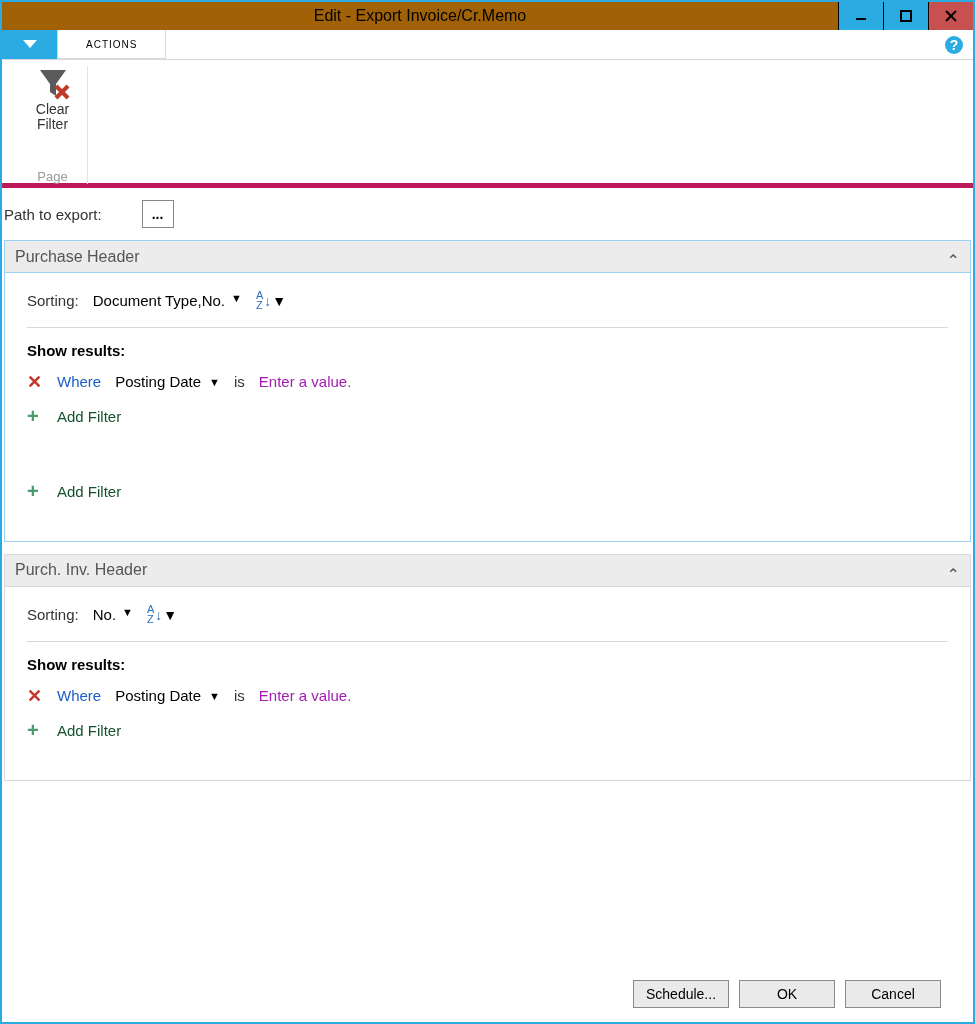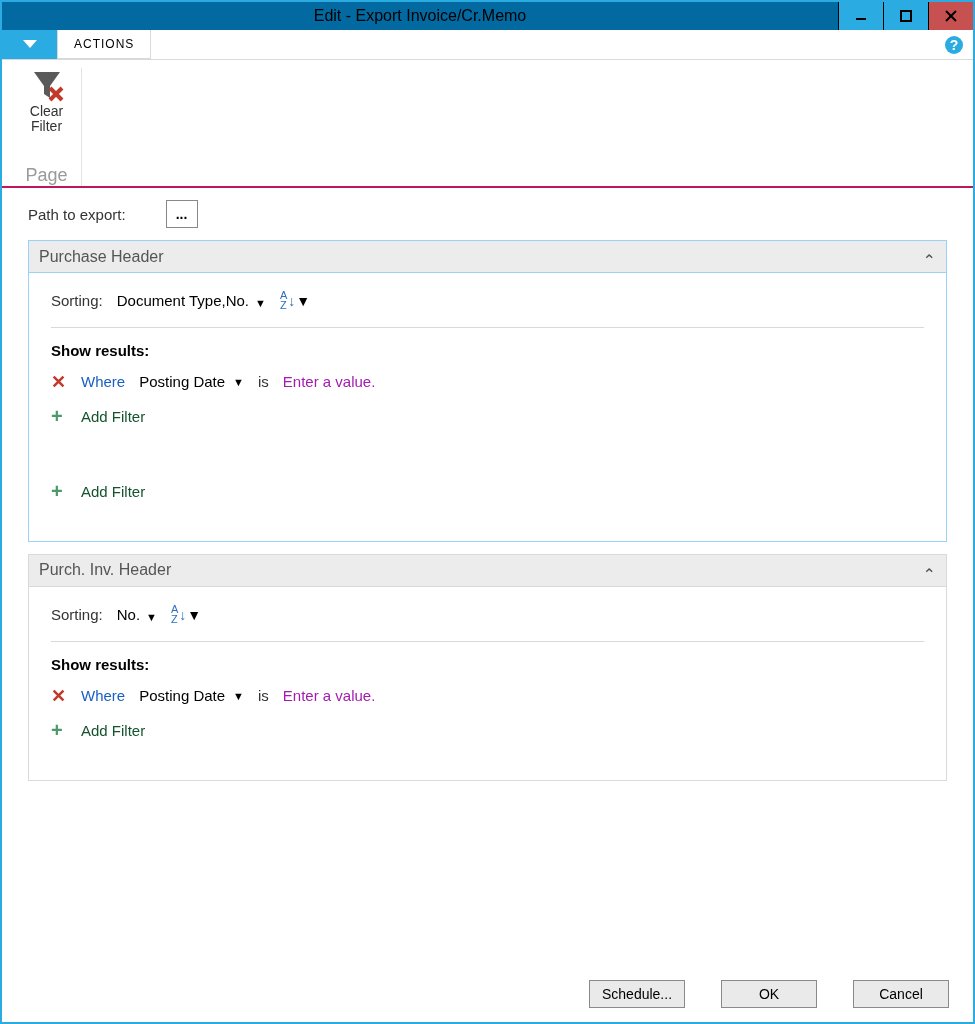--- a/index.html
+++ b/index.html
@@ -1,79 +1,79 @@
 <!DOCTYPE html>
 <html><head>
 <meta charset="utf-8">
 <style>
   * { box-sizing: border-box; font-family: "Segoe UI", Tahoma, sans-serif; }
   html, body { margin:0; padding:0; }
   body { background:#fff; width:975px; height:1024px; overflow:hidden; border:2px solid #2aace3; }
 
   
-  .titlebar { height:28px; background:#0369a1; display:flex; align-items:center; }
+  .titlebar { height:28px; background:#a16207; display:flex; align-items:center; }
   .titlebar .title { flex:1; text-align:center; font-size:16px; color:#000; }
   .win-btns { display:flex; height:100%; }
   .win-btn { width:45px; height:100%; display:flex; align-items:center; justify-content:center; border-left:1px solid #000; }
   .win-btn.min { background:#2aace3; }
   .win-btn.max { background:#2aace3; }
   .win-btn.close { background:#c75050; }
   .win-btn svg { display:block; }
 
   
   .menu-row { height:30px; background:#fff; display:flex; align-items:stretch; border-bottom:1px solid #d9d9d9; }
   .menu-dropdown { width:55px; background:#2aace3; display:flex; align-items:center; justify-content:center; }
-  .tab-actions { padding:0 16px; display:flex; align-items:center; border:1px solid #d9d9d9; border-top:none; font-size:12px; letter-spacing:1px; }
+  .tab-actions { padding:0 28px; display:flex; align-items:center; border:1px solid #d9d9d9; border-top:none; font-size:10px; letter-spacing:1px; }
   .help-spot { margin-left:auto; width:30px; display:flex; align-items:center; justify-content:center; padding-right:8px; }
 
-  .ribbon { height:128px; background:#fff; border-bottom:2px solid #be185d; display:flex; align-items:flex-end; padding:6px 10px 0 10px; }
+  .ribbon { height:128px; background:#fff; border-bottom:5px solid #be185d; display:flex; align-items:flex-start; padding:6px 10px 0 16px; }
   .ribbon-group { display:flex; flex-direction:column; align-items:center; width:70px; border-right:1px solid #e3e3e3; height:118px; }
   .ribbon-btn { display:flex; flex-direction:column; align-items:center; gap:2px; }
   .ribbon-btn .label { font-size:14px; color:#333; text-align:center; line-height:1.1; }
-  .ribbon-group .group-name { margin-top:auto; font-size:18px; color:#9a9a9a; }
-
-  
-  .content { position:absolute; top:190px; left:2px; right:2px; bottom:60px; background:#fff; padding:10px 26px; overflow:auto; }
+  .ribbon-group .group-name { margin-top:auto; font-size:13px; color:#9a9a9a; }
+
+  
+  .content { position:absolute; top:190px; left:2px; right:2px; bottom:60px; background:#fff; padding:10px 2px; overflow:auto; }
 
   .row-path { display:flex; align-items:center; gap:14px; margin-bottom:12px; }
   .row-path label { font-size:15px; color:#333; }
   .path-input { width:575px; height:28px; border:1px solid #666; font-size:16px; padding:2px 4px; }
   .path-input .sel { background:#3399ff; color:#fff; }
   .browse-btn { width:32px; height:28px; border:1px solid #888; display:flex; align-items:center; justify-content:center; font-size:14px; font-weight:bold; margin-left:26px; }
 
   .section-header { background:#ececec; border:1px solid #d9d9d9; display:flex; align-items:center; padding:6px 10px; font-size:16px; color:#555;margin-top:12px; }
   .section-header .caret { margin-left:auto; font-size:14px; }
 
   .section-body { border:1px solid #9bd1f2; border-top:none; padding:18px 22px 26px 22px; margin-bottom:0; }
   .section-body.noblue { border-color:#d9d9d9; }
 
   .sort-row { display:flex; align-items:center; gap:14px; font-size:15px; }
   .sort-row .lbl { color:#333; }
-  .sort-val { display:flex; align-items:flex-end; gap:6px; }
+  .sort-val { display:flex; align-items:flex-start; gap:6px; }
   .sort-val .tri { font-size:11px; }
   .az-sort { color:#2b6fbf; font-size:14px; display:flex; align-items:center; gap:1px; }
 
   .hr { border:none; border-top:1px solid #d9d9d9; margin:16px 0 14px 0; }
 
   .sub-head { font-weight:bold; font-size:15px; margin-bottom:12px; }
 
   .filter-row { display:flex; align-items:center; gap:14px; font-size:15px; margin-bottom:12px; }
   .x-ico { color:#c1392b; font-weight:bold; font-size:18px; width:16px; }
   .plus-ico { color:#4a9a6b; font-weight:bold; font-size:20px; width:16px; }
   .where { color:#1a5fc4; }
   .field-dd { display:flex; align-items:center; gap:8px; }
   .field-dd .tri { font-size:11px; }
   .is { color:#333; }
   .placeholder { color:#a21caf; }
   .add-filter { color:#14532d; }
 
   .spacer { height:40px; }
 
   
-  .footer { position:absolute; bottom:2px; left:2px; right:2px; height:56px; background:#fff; display:flex; align-items:center; justify-content:flex-end; gap:36px; padding:0 24px; }
+  .footer { position:absolute; bottom:2px; left:2px; right:2px; height:56px; background:#fff; display:flex; align-items:center; justify-content:flex-end; gap:10px; padding:0 32px; }
   .btn { min-width:96px; height:28px; background:#eaeaea; border:1px solid #8a8a8a; font-size:14px; cursor:default; display:flex; align-items:center; justify-content:center; }
 
   .chev-up::before { content:"⌃"; font-size:16px; position:relative; top:4px; }
 </style>
 </head>
 <body>
 
 <div class="titlebar">
   <div class="title">Edit - Export Invoice/Cr.Memo</div>
   <div class="win-btns">

